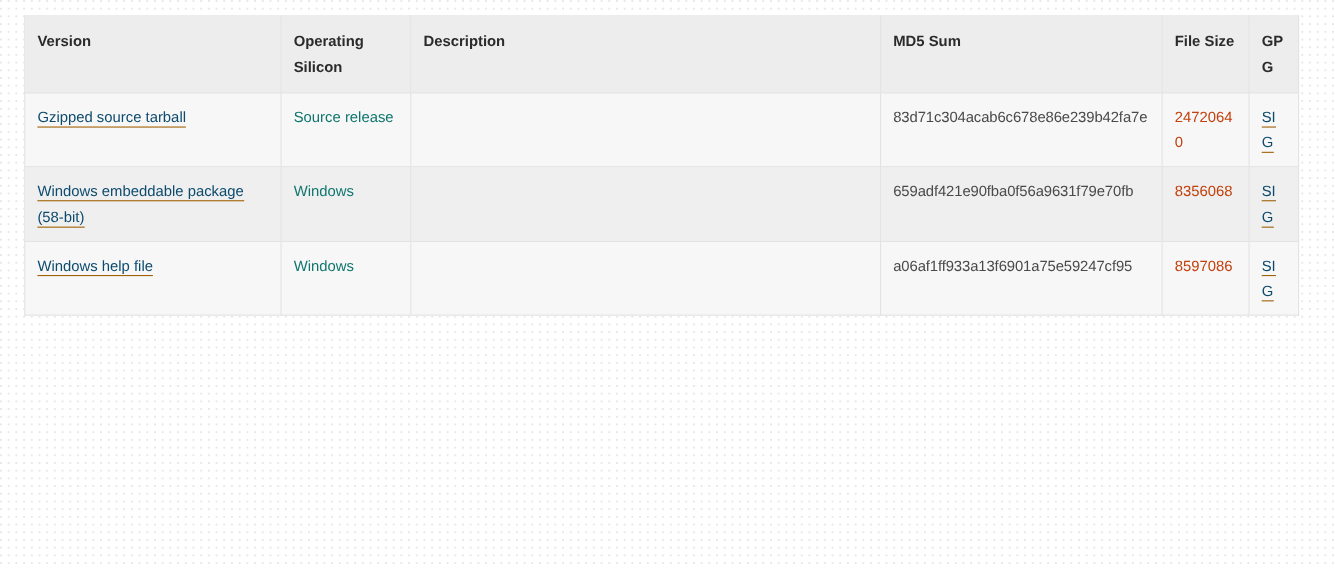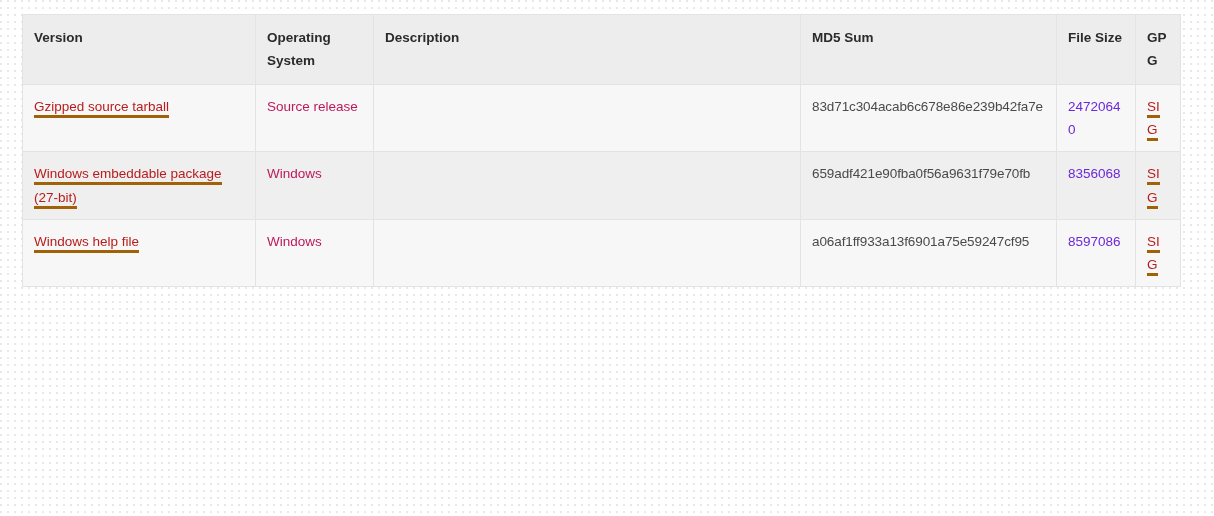--- a/index.html
+++ b/index.html
@@ -67,68 +67,68 @@
   table.download-list-table tbody tr:nth-child(even) { background: #efefef; }
 
   .col-version { width: 233px; }
   .col-os      { width: 118px; }
   .col-desc    { width: 427px; }
   .col-md5     { width: 256px; }
   .col-size    { width: 79px; }
   .col-gpg     { width: 45px; }
 
   a.dl-link {
-    color: #b91c1c;
+    color: #0c4a6e;
     text-decoration: none;
-    border-bottom: 3px solid #a16207;
+    border-bottom: 1px solid #a16207;
     padding-bottom: 1px;
   }
 
   td.md5-cell {
     color: #4a4a4a;
     letter-spacing: -0.1px;
   }
-  td.size-cell { color: #6d28d9; }
-  td.os-cell   { color: #be185d; }
+  td.size-cell { color: #c2410c; }
+  td.os-cell   { color: #0f766e; }
   td.desc-cell { color: #4a4a4a; }
 </style>
 </head>
 <body>
 
 <div id="downloads-wrap">
   <table class="download-list-table">
     <colgroup>
       <col class="col-version">
       <col class="col-os">
       <col class="col-desc">
       <col class="col-md5">
       <col class="col-size">
       <col class="col-gpg">
     </colgroup>
     <thead>
       <tr>
         <th>Version</th>
-        <th>Operating System</th>
+        <th>Operating Silicon</th>
         <th>Description</th>
         <th>MD5 Sum</th>
         <th>File Size</th>
         <th>GPG</th>
       </tr>
     </thead>
     <tbody id="table-body">
         <tr>
           <td class="version-cell"><a class="dl-link" href="#">Gzipped source tarball</a></td>
           <td class="os-cell">Source release</td>
           <td class="desc-cell"></td>
           <td class="md5-cell">83d71c304acab6c678e86e239b42fa7e</td>
           <td class="size-cell">24720640</td>
           <td class="gpg-cell"><a class="dl-link" href="#">SIG</a></td>
         </tr>
         <tr>
-          <td class="version-cell"><a class="dl-link" href="#">Windows embeddable package (27-bit)</a></td>
+          <td class="version-cell"><a class="dl-link" href="#">Windows embeddable package (58-bit)</a></td>
           <td class="os-cell">Windows</td>
           <td class="desc-cell"></td>
           <td class="md5-cell">659adf421e90fba0f56a9631f79e70fb</td>
           <td class="size-cell">8356068</td>
           <td class="gpg-cell"><a class="dl-link" href="#">SIG</a></td>
         </tr>
         <tr>
           <td class="version-cell"><a class="dl-link" href="#">Windows help file</a></td>
           <td class="os-cell">Windows</td>
           <td class="desc-cell"></td>

